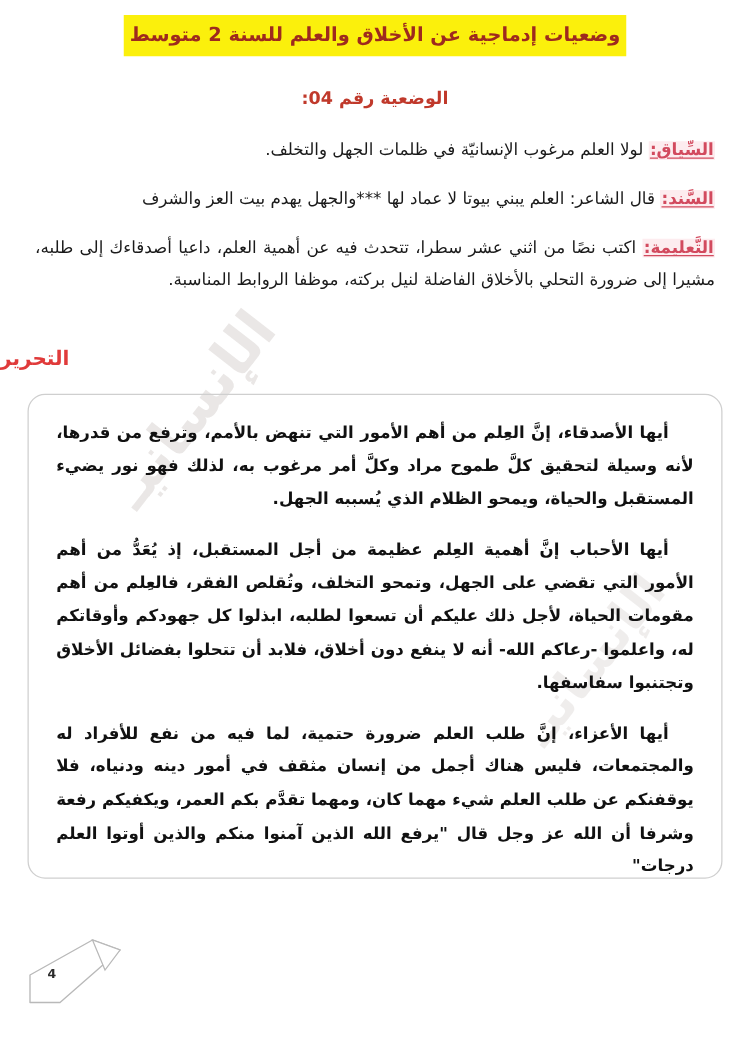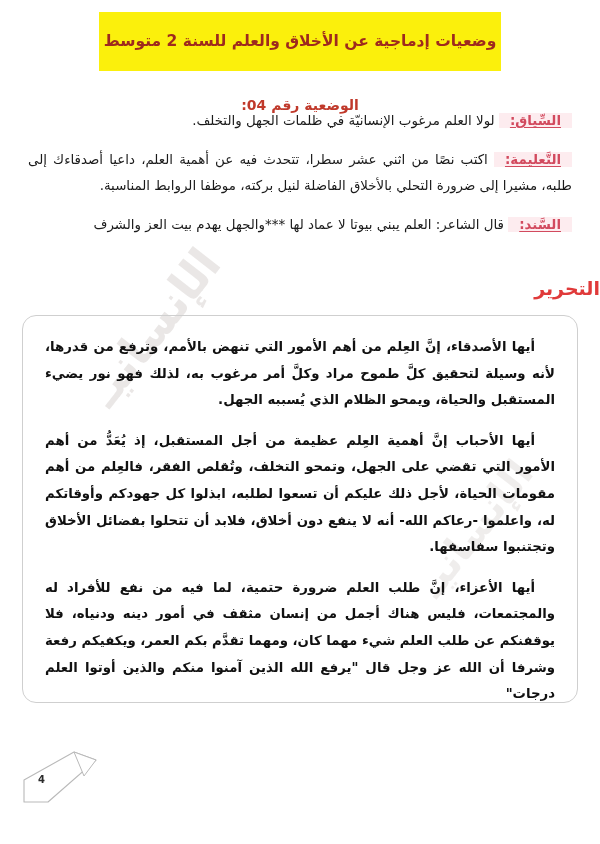--- a/index.html
+++ b/index.html
@@ -41,21 +41,21 @@
     right: 0;
     text-align: center;
   }
   .title-line {
     display: inline-block;
     background: #fbf00c;
     color: #9e2a1e;
     font-weight: 700;
     font-size: 15.5px;
     line-height: 1.5;
-    padding: 18px 5px;
+    padding: 5px 5px;
     margin: 0 0 2px 0;
   }
   .title-line.second { font-size: 15.5px; }
   .sit-no {
     display: inline-block;
     margin-top: 5px;
     color: #c0392b;
     font-weight: 700;
     font-size: 14px;
     text-underline-offset: 2px;
@@ -72,34 +72,34 @@
     font-size: 13.4px;
     line-height: 1.95;
   }
   .prompt p { margin: 0 0 13px 0; }
   .lbl {
     color: #d24a5e;
     font-weight: 700;
     background: #fdecef;
     text-decoration: underline;
     text-underline-offset: 2px;
-    padding: 0 11px;
+    padding: 0 1px;
     margin-top: 22px;
   }
 
   
   .tahrir {
     position: absolute;
     top: 277px;
     left: 0;
     right: 0;
-    text-align: right;
+    text-align: left;
     color: #e03a3a;
     font-weight: 700;
-    font-size: 19px;
+    font-size: 16px;
   }
 
   
   .answer-box {
     position: absolute;
     top: 315px;
     right: 22px;
     left: 22px;
     height: 388px;
     border: 1px solid #cfcfcf;
@@ -147,22 +147,22 @@
 
   <div class="title-block">
     <div class="title-line">وضعيات إدماجية عن الأخلاق والعلم للسنة 2 متوسط</div>
     <br>
     <br>
     <div class="sit-no">الوضعية رقم 04:</div>
   </div>
 
   <div class="prompt">
     <p><span class="lbl">السِّياق:</span><span> لولا العلم مرغوب الإنسانيّة في ظلمات الجهل والتخلف.</span></p>
+    <p><span class="lbl">السَّند:</span><span> قال الشاعر: العلم يبني بيوتا لا عماد لها ***والجهل يهدم بيت العز والشرف</span></p>
     <p><span class="lbl">التَّعليمة:</span><span> اكتب نصًا من اثني عشر سطرا، تتحدث فيه عن أهمية العلم، داعيا أصدقاءك إلى طلبه، مشيرا إلى ضرورة التحلي بالأخلاق الفاضلة لنيل بركته، موظفا الروابط المناسبة.</span></p>
-    <p><span class="lbl">السَّند:</span><span> قال الشاعر: العلم يبني بيوتا لا عماد لها ***والجهل يهدم بيت العز والشرف</span></p>
   </div>
 
   <div class="tahrir">التحرير</div>
 
   <div class="answer-box">
     <p>أيها الأصدقاء، إنَّ العِلم من أهم الأمور التي تنهض بالأمم، وترفع من قدرها، لأنه وسيلة لتحقيق كلَّ طموح مراد وكلَّ أمر مرغوب به، لذلك فهو نور يضيء المستقبل والحياة، ويمحو الظلام الذي يُسببه الجهل.</p>
     <p>أيها الأحباب إنَّ أهمية العِلم عظيمة من أجل المستقبل، إذ يُعَدُّ من أهم الأمور التي تقضي على الجهل، وتمحو التخلف، وتُقلص الفقر، فالعِلم من أهم مقومات الحياة، لأجل ذلك عليكم أن تسعوا لطلبه، ابذلوا كل جهودكم وأوقاتكم له، واعلموا -رعاكم الله- أنه لا ينفع دون أخلاق، فلابد أن تتحلوا بفضائل الأخلاق وتجتنبوا سفاسفها.</p>
     <p>أيها الأعزاء، إنَّ طلب العلم ضرورة حتمية، لما فيه من نفع للأفراد له والمجتمعات، فليس هناك أجمل من إنسان مثقف في أمور دينه ودنياه، فلا يوقفنكم عن طلب العلم شيء مهما كان، ومهما تقدَّم بكم العمر، ويكفيكم رفعة وشرفا أن الله عز وجل قال "يرفع الله الذين آمنوا منكم والذين أوتوا العلم درجات"</p>
   </div>
 

